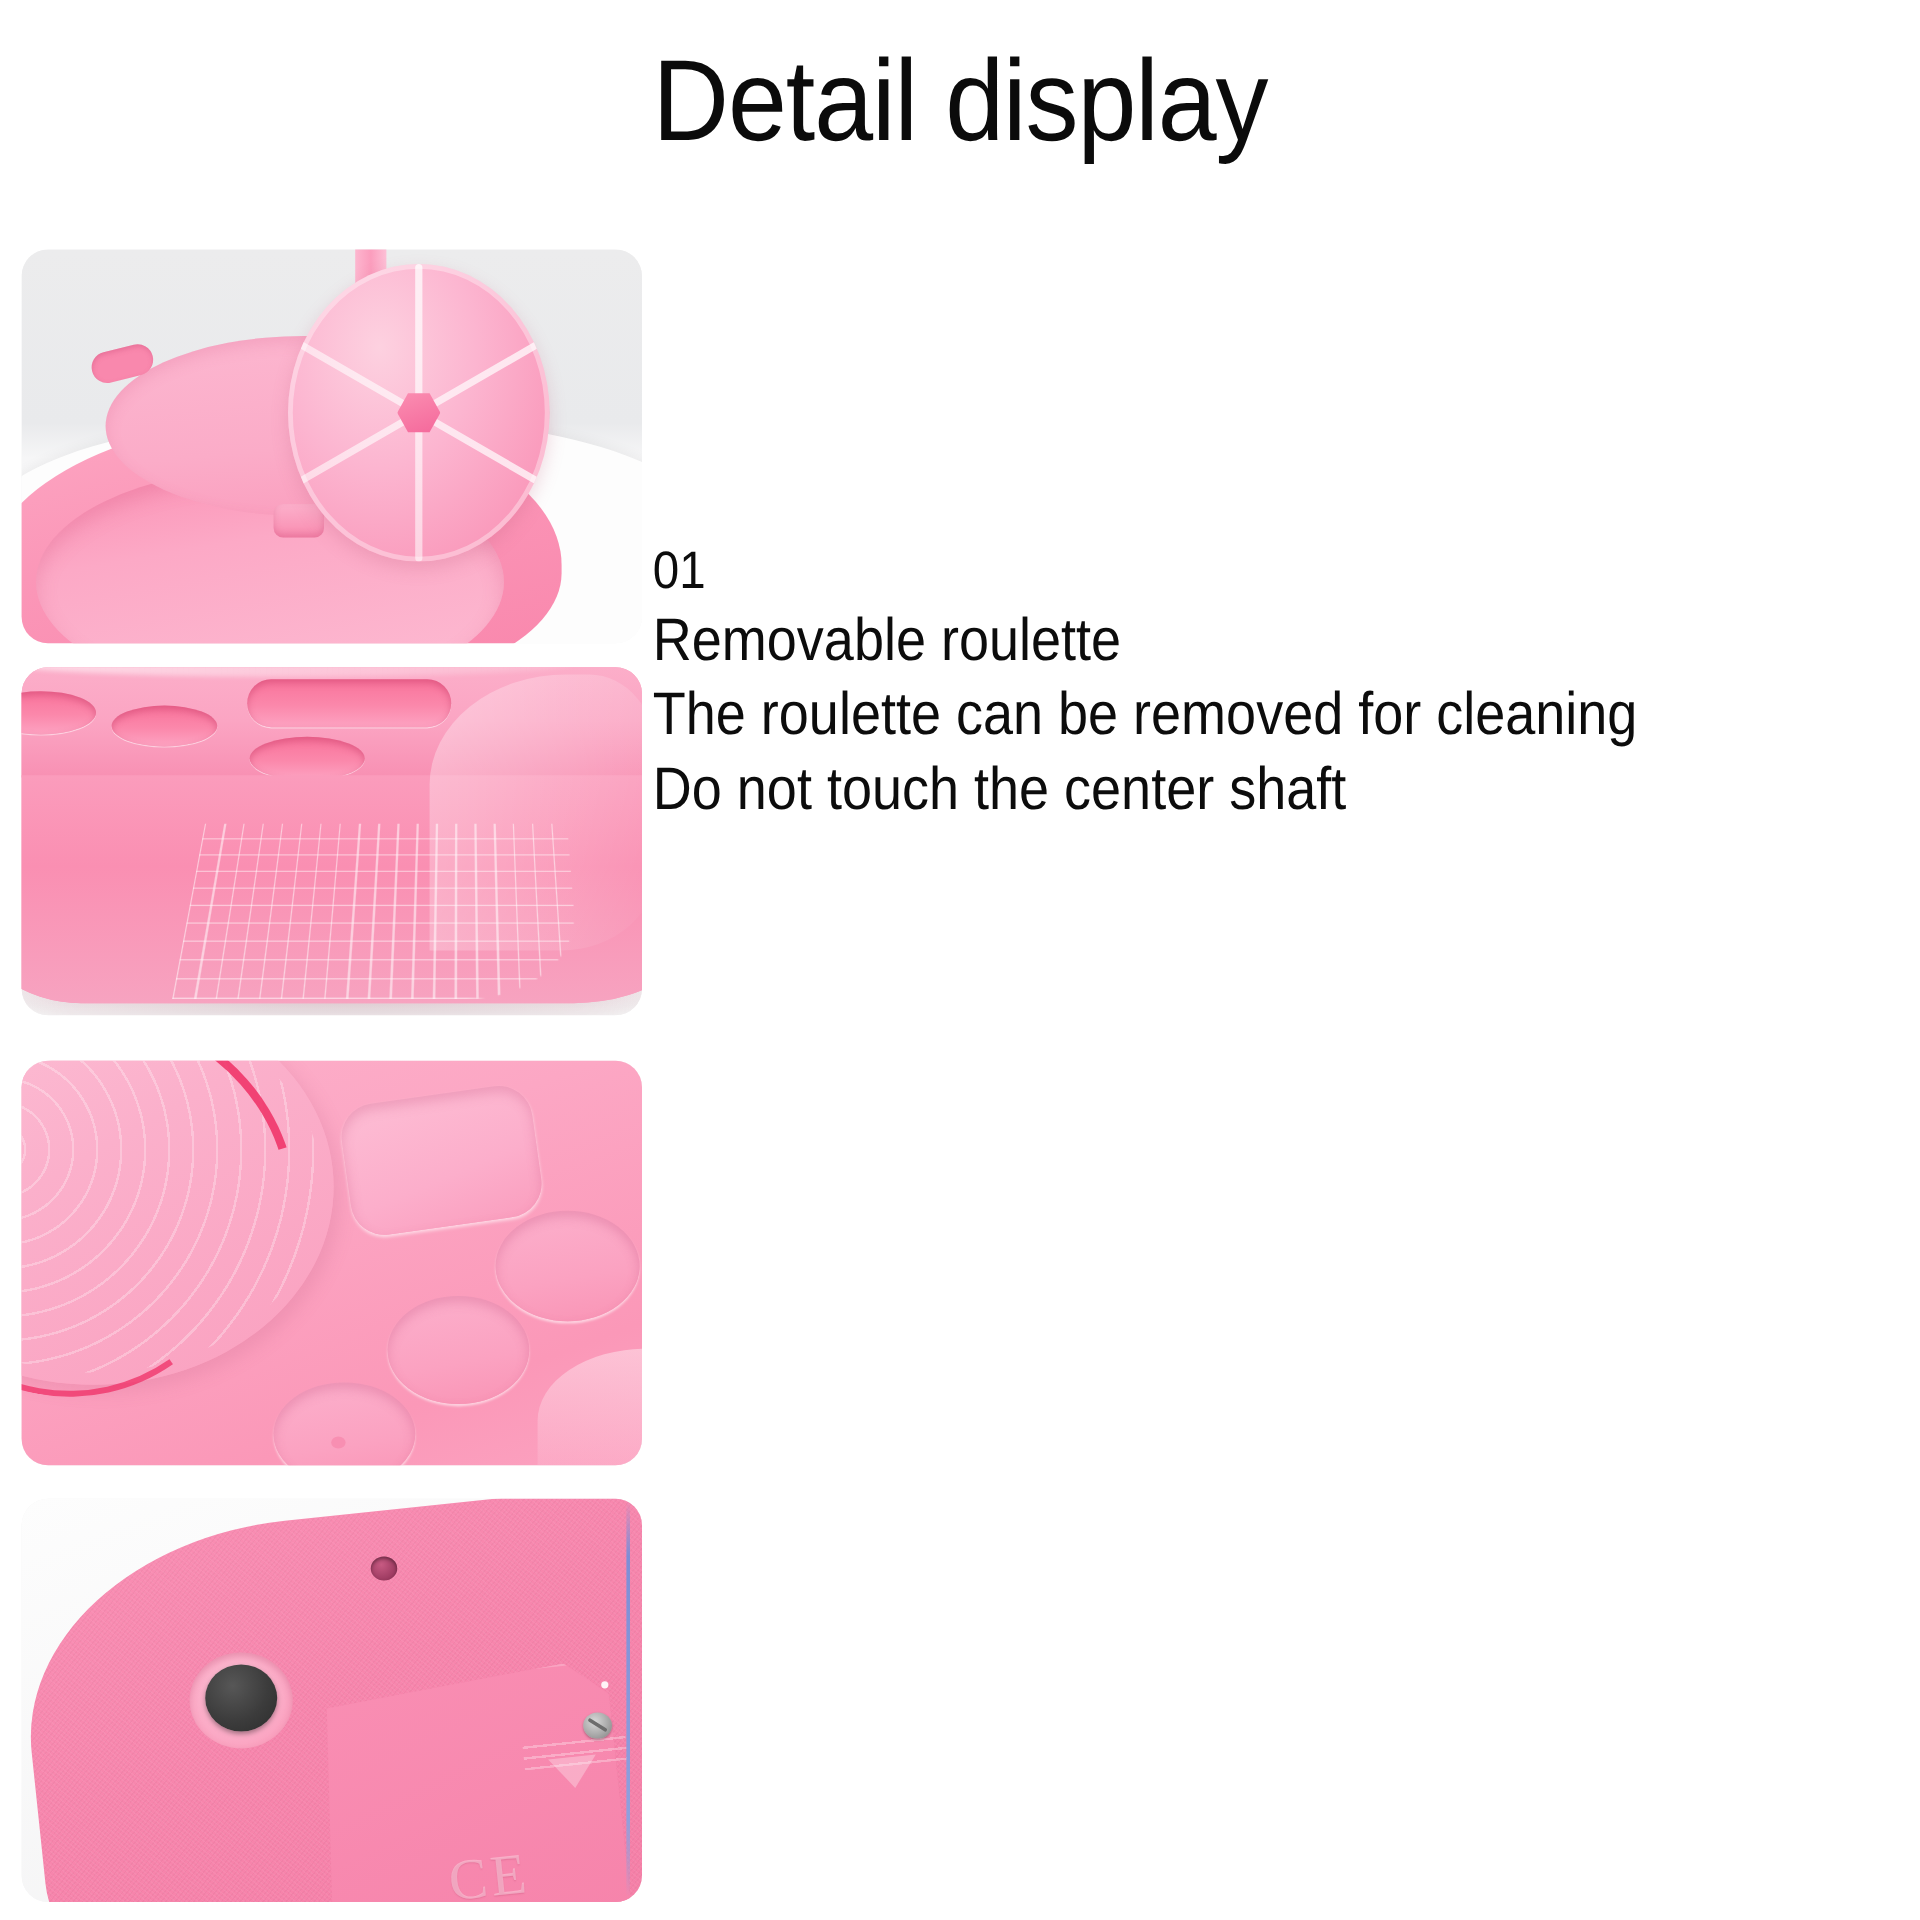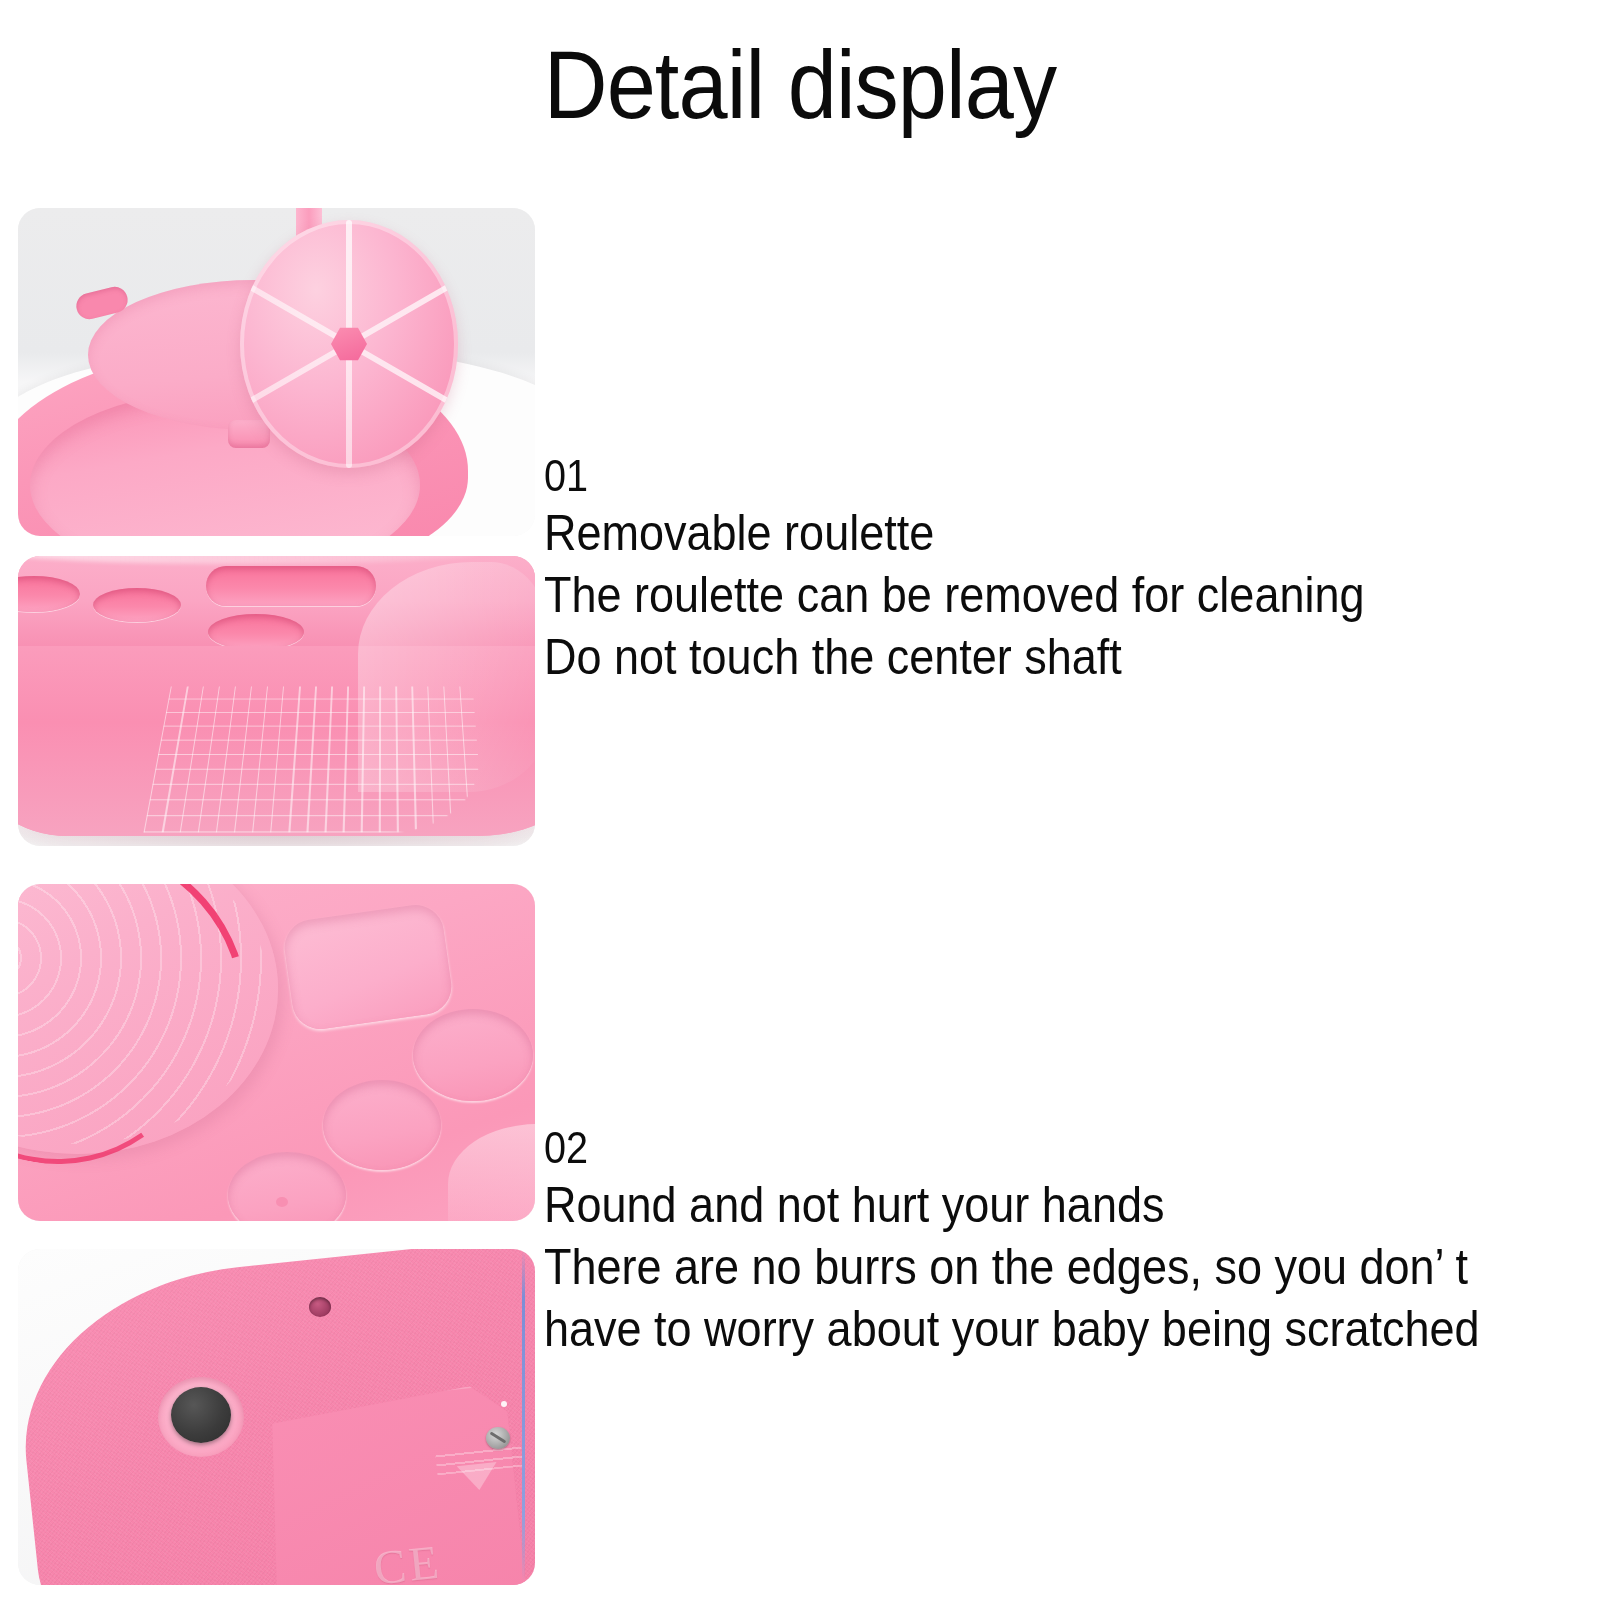--- a/index.html
+++ b/index.html
@@ -421,26 +421,20 @@
           <div class="slot p2-s3"></div>
           <div class="slot p2-s4"></div>
         </div>
         <div class="p2-wall"></div>
         <div class="p2-lip"></div>
       </div>
       <div class="p2-grid"></div>
     </div>
   </div>
 
-  <div class="textblock" id="text-2">
-    <div class="num">02</div>
-    <div class="line">Round and not hurt your hands</div>
-    <div class="line">There are no burrs on the edges, so you don’ t</div>
-    <div class="line">have to worry about your baby being scratched</div>
-  </div>
 </div>
 
 <div class="row" id="row-3">
 
   <div class="photo">
     <div class="scene">
       <div class="p3-bg"></div>
       <div class="p3-body"></div>
       <div class="p3-lid"></div>
       <div class="p3-lid-rings"></div>

